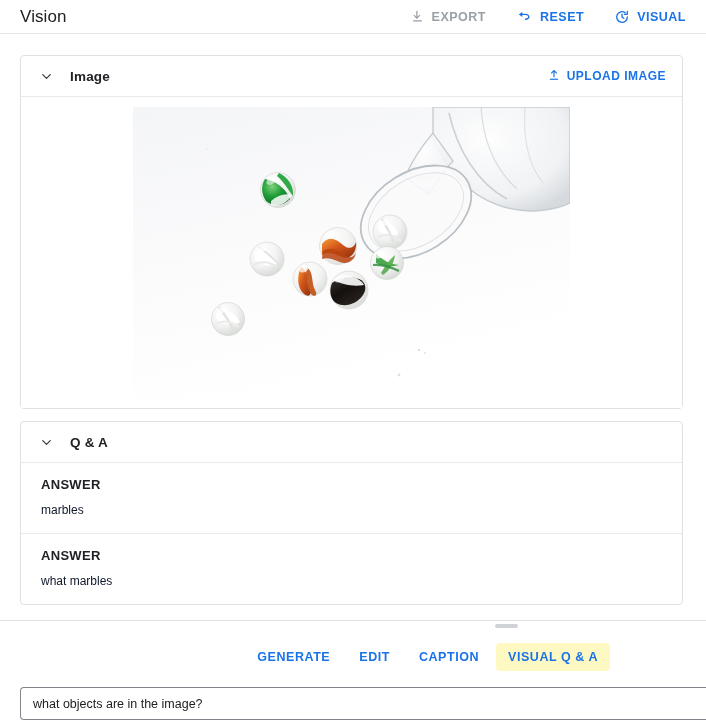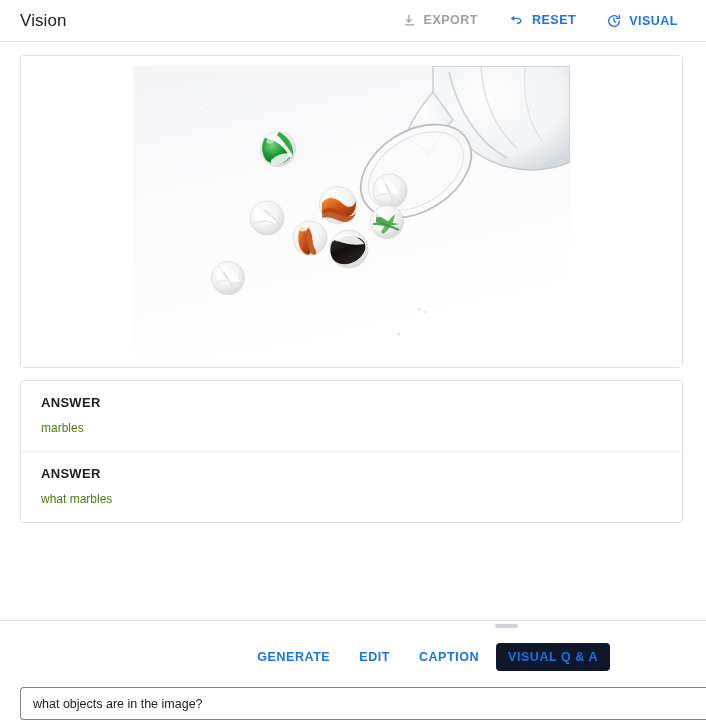--- a/index.html
+++ b/index.html
@@ -7,36 +7,36 @@
     width: 706px;
     height: 724px;
     background: #ffffff;
     font-family: "Liberation Sans", sans-serif;
     overflow: hidden;
   }
 
   
   .app-header {
     position: relative;
-    height: 42px;
+    height: 34px;
     display: flex;
     align-items: center;
     background: #ffffff;
     border-bottom: 1px solid #e4e6e8;
-    padding: 0 26px 0 20px;
+    padding: 0 18px 0 20px;
   }
   .app-title {
     font-size: 17px;
     color: #202124;
     letter-spacing: .1px;
   }
   .header-actions {
     margin-left: auto;
     display: flex;
-    align-items: flex-start;
+    align-items: center;
     gap: 26px;
   }
   .hdr-btn {
     display: flex;
     align-items: center;
     gap: 7px;
     font-size: 12.5px;
     font-weight: bold;
     letter-spacing: .5px;
     color: #1a73e8;
@@ -128,21 +128,21 @@
   .qa-row:last-child { border-bottom: none; }
   .qa-label {
     font-size: 13px;
     font-weight: bold;
     color: #202124;
     letter-spacing: .3px;
     margin-bottom: 11px;
   }
   .qa-value {
     font-size: 12px;
-    color: #4d7c0f;
+    color: #0f172a;
   }
 
   
   .bottom-panel {
     position: absolute;
     left: 0; right: 0; bottom: 0;
     height: 104px;
     background: #ffffff;
   }
   .resize-bar {
@@ -173,21 +173,21 @@
     letter-spacing: .55px;
     color: #1a73e8;
     background: none;
     border: none;
     font-family: inherit;
     cursor: pointer;
     padding: 7px 12px;
     border-radius: 4px;
     white-space: nowrap;
   }
-  .tab.active { background: #0f172a; }
+  .tab.active { background: #fef9c3; }
 
   .input-row {
     margin-top: 16px;
     padding-left: 20px;
   }
   .prompt-input {
     width: 706px;
     height: 33px;
     border: 1px solid #80868b;
     border-right: none;
@@ -238,20 +238,37 @@
       </span>
       <span>VISUAL</span>
     </button>
 
   </div>
 </div>
 
 <div class="scroll-area">
 
   <div class="card">
+    <div class="card-header">
+      <div class="chevron">
+        <svg width="15" height="15" viewBox="0 0 24 24" fill="none" stroke="#3c4043" stroke-width="2.1" stroke-linecap="round" stroke-linejoin="round">
+          <path d="M6 9l6 6 6-6"></path>
+        </svg>
+      </div>
+      <div class="card-title">Image</div>
+      <button class="card-header-action">
+        <span>
+          <svg width="14" height="14" viewBox="0 0 24 24" fill="#1a73e8">
+            <path d="M12 3l5.5 5.5-1.4 1.4L13 6.8V16h-2V6.8L7.9 9.9 6.5 8.5 12 3z"></path>
+            <rect x="5" y="18.3" width="14" height="2"></rect>
+          </svg>
+        </span>
+        <span>UPLOAD IMAGE</span>
+      </button>
+    </div>
 
     <div class="photo-wrap">
       <div class="photo" title="">
         <svg width="437" height="291" viewBox="0 0 437 291">
           <defs>
             <radialGradient id="gGreen" cx="36%" cy="30%" r="75%">
               <stop offset="0%" stop-color="#7fd07a"></stop>
               <stop offset="48%" stop-color="#1f9e38"></stop>
               <stop offset="100%" stop-color="#0d6a23"></stop>
             </radialGradient>
@@ -370,20 +387,28 @@
           <circle cx="286" cy="243" r="1.2" fill="#e3e0dc"></circle>
           <circle cx="292" cy="246" r="1.1" fill="#e6e3df"></circle>
           <circle cx="266" cy="268" r="1.4" fill="#e2dfdb"></circle>
           <circle cx="74" cy="42" r="1" fill="#eceef0"></circle>
         </svg>
       </div>
     </div>
   </div>
 
   <div class="card">
+    <div class="card-header">
+      <div class="chevron">
+        <svg width="15" height="15" viewBox="0 0 24 24" fill="none" stroke="#3c4043" stroke-width="2.1" stroke-linecap="round" stroke-linejoin="round">
+          <path d="M6 9l6 6 6-6"></path>
+        </svg>
+      </div>
+      <div class="card-title">Q &amp; A</div>
+    </div>
 
     <div class="qa-row">
       <div class="qa-label">ANSWER</div>
       <div class="qa-value">marbles</div>
     </div>
 
     <div class="qa-row">
       <div class="qa-label">ANSWER</div>
       <div class="qa-value">what marbles</div>
     </div>

